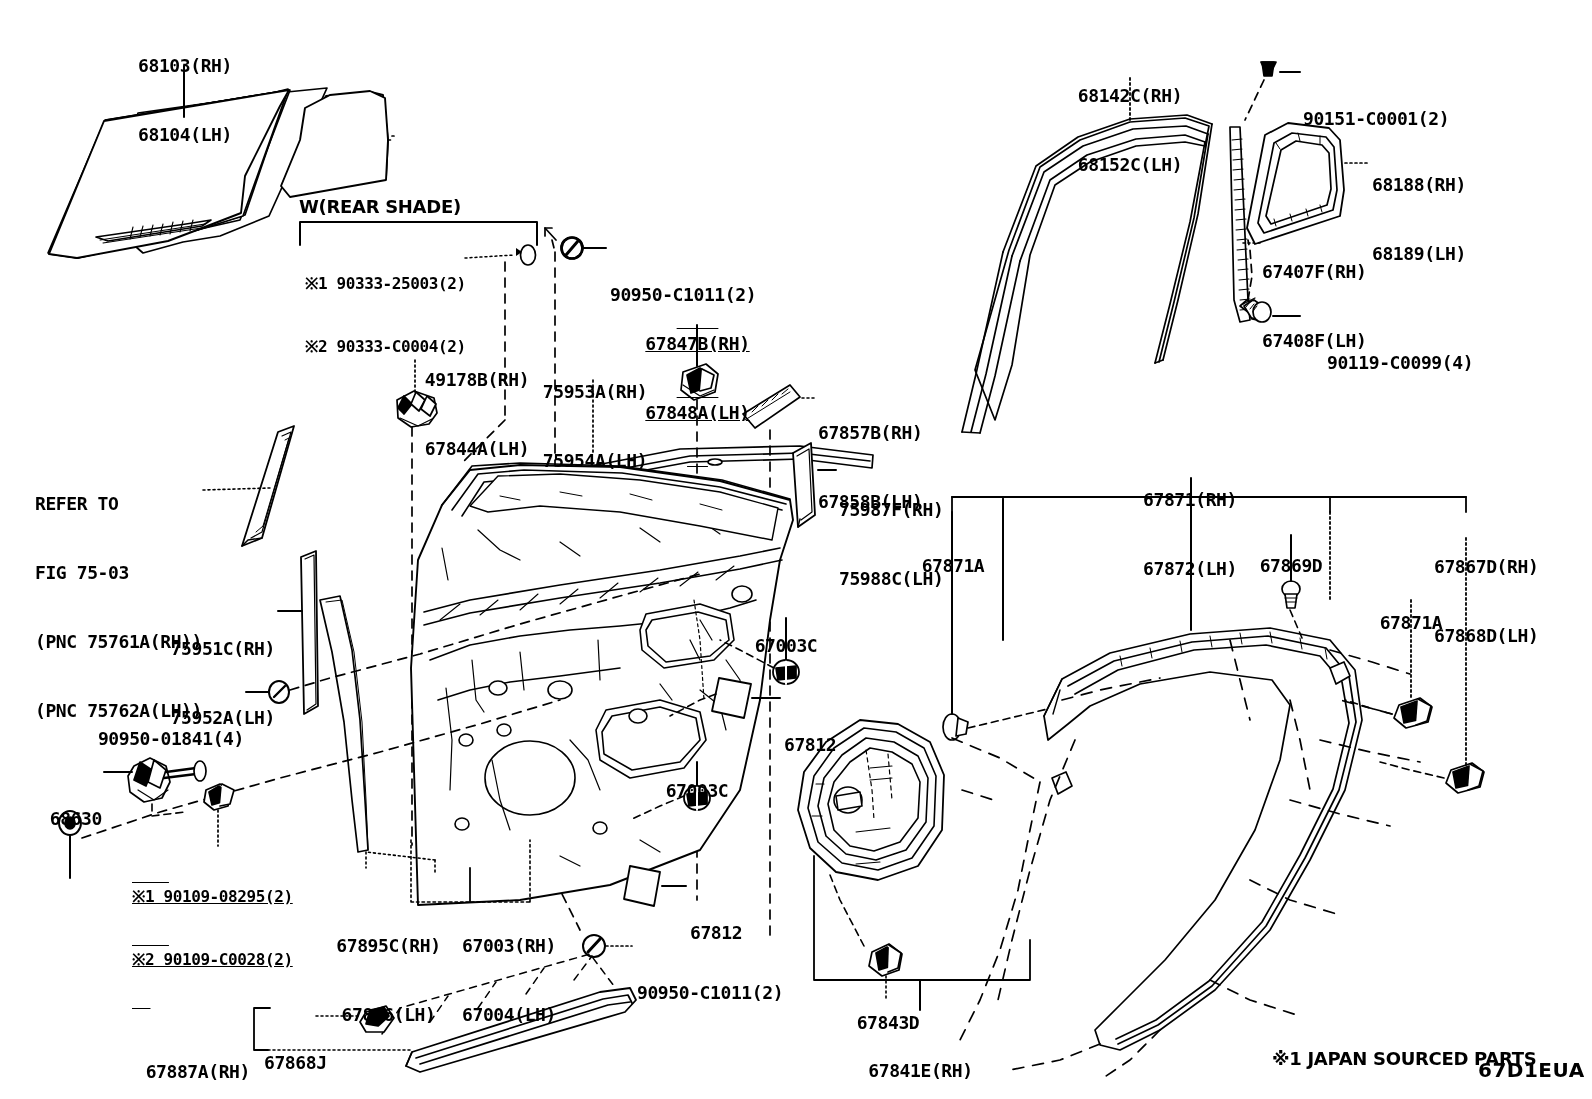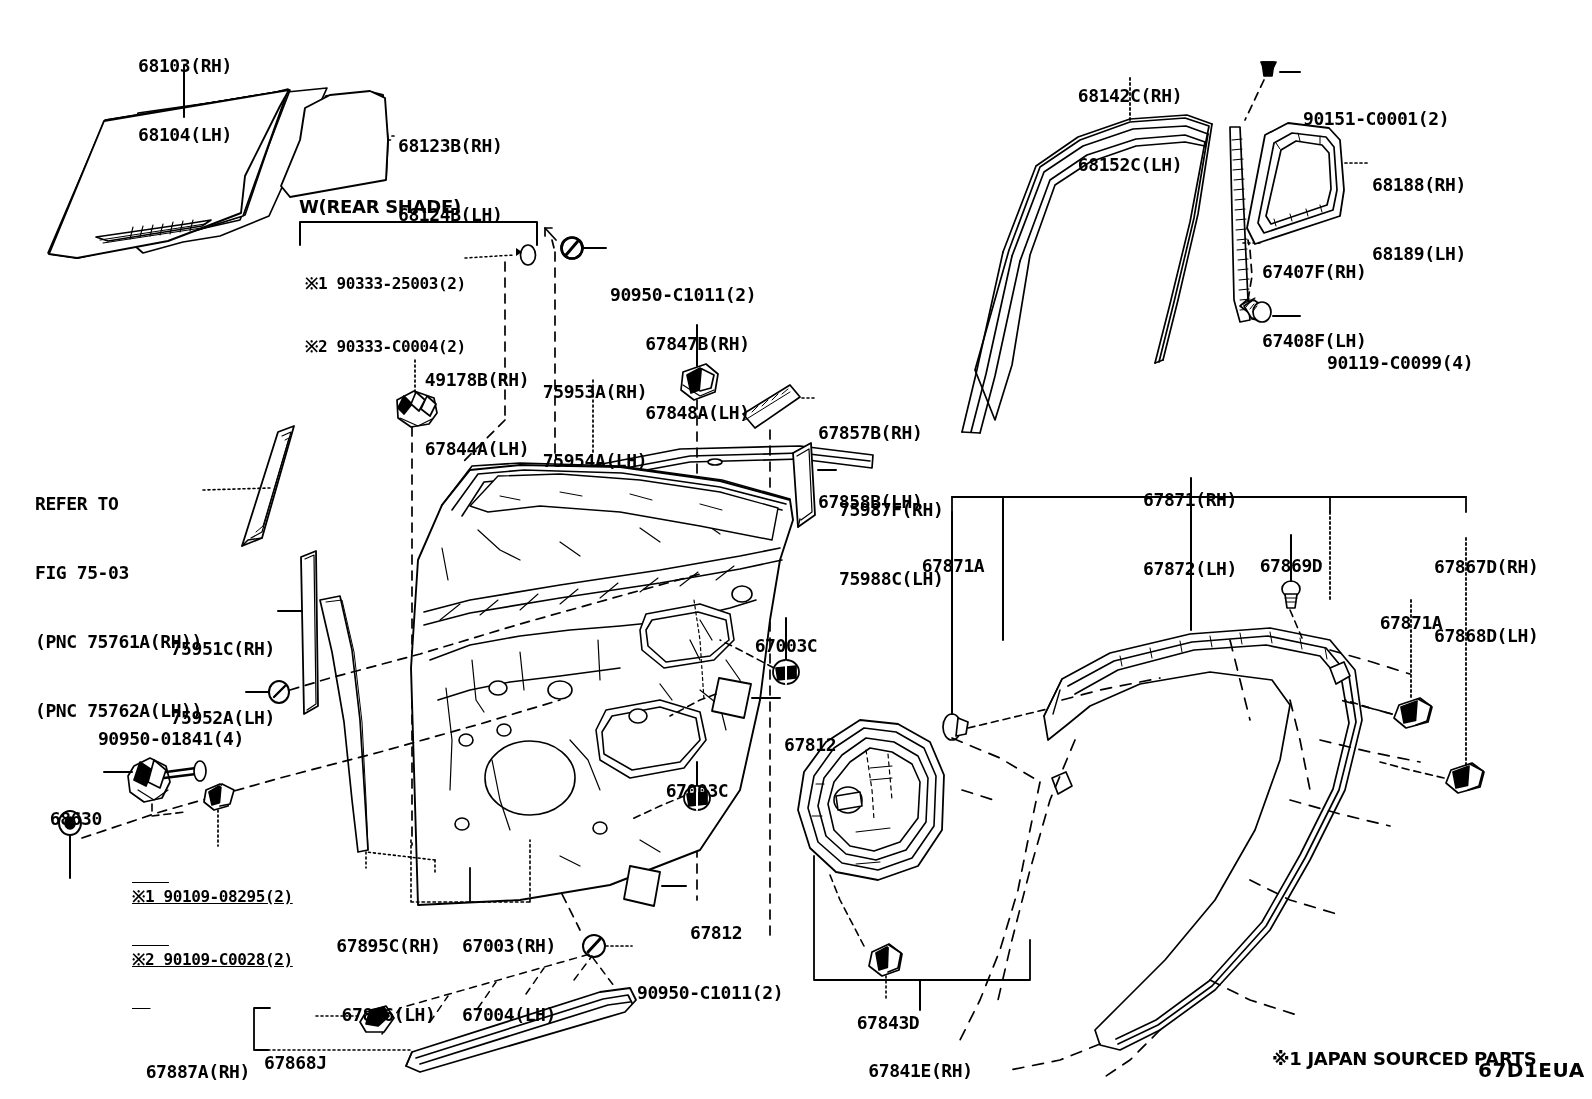--- a/index.html
+++ b/index.html
@@ -542,24 +542,20 @@
       <line x1="366" y1="852" x2="366" y2="868" stroke-dasharray="2,3" stroke-width="1.6"></line>
 
     </g>
   </svg>
 
   <div class="lbl ctr" style="left:100px;top:8px;width:170px;">
     <div>68103(RH)</div>
     <div>68104(LH)</div>
   </div>
 
-  <div class="lbl" style="left:398px;top:88px;">
-    <div>68123B(RH)</div>
-    <div>68124B(LH)</div>
-  </div>
 
   <div class="lbl ctr" style="left:1040px;top:38px;width:180px;">
     <div>68142C(RH)</div>
     <div>68152C(LH)</div>
   </div>
 
   <div class="lbl" style="left:1303px;top:61px;">
     <div>90151-C0001(2)</div>
   </div>
 
@@ -590,21 +586,21 @@
   <div class="lbl ctr" style="left:382px;top:322px;width:190px;">
     <div>49178B(RH)</div>
     <div>67844A(LH)</div>
   </div>
 
   <div class="lbl ctr" style="left:500px;top:334px;width:190px;">
     <div>75953A(RH)</div>
     <div>75954A(LH)</div>
   </div>
 
-  <div class="lbl ctr" style="left:605px;top:286px;width:185px;">
+  <div class="lbl ctr" style="left:605px;top:286px;width:185px;text-decoration:underline;">
     <div>67847B(RH)</div>
     <div>67848A(LH)</div>
   </div>
 
   <div class="lbl" style="left:818px;top:375px;">
     <div>67857B(RH)</div>
     <div>67858B(LH)</div>
   </div>
 
   <div class="lbl" style="left:839px;top:452px;">

